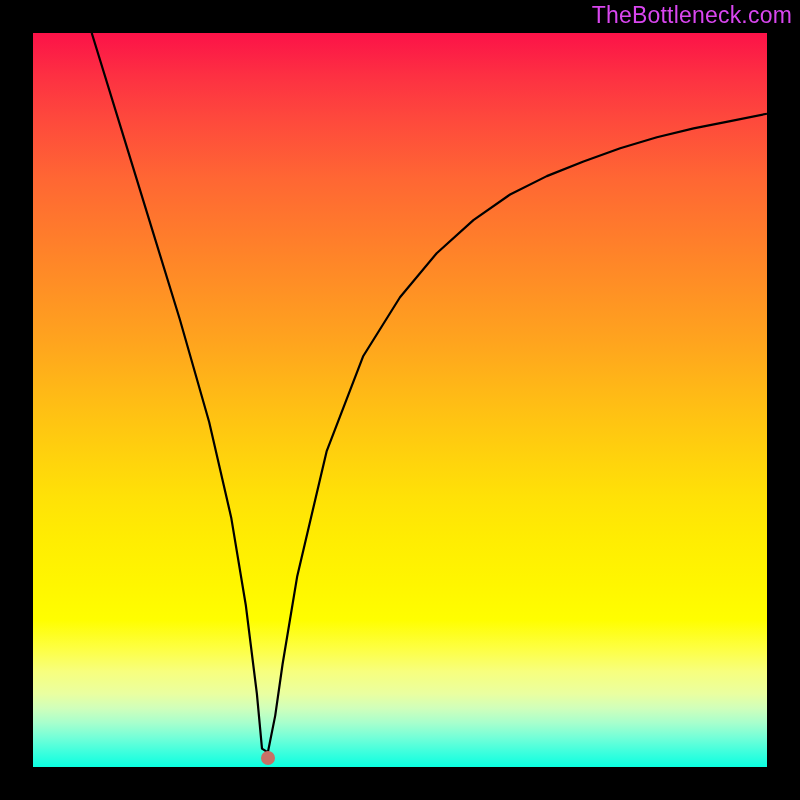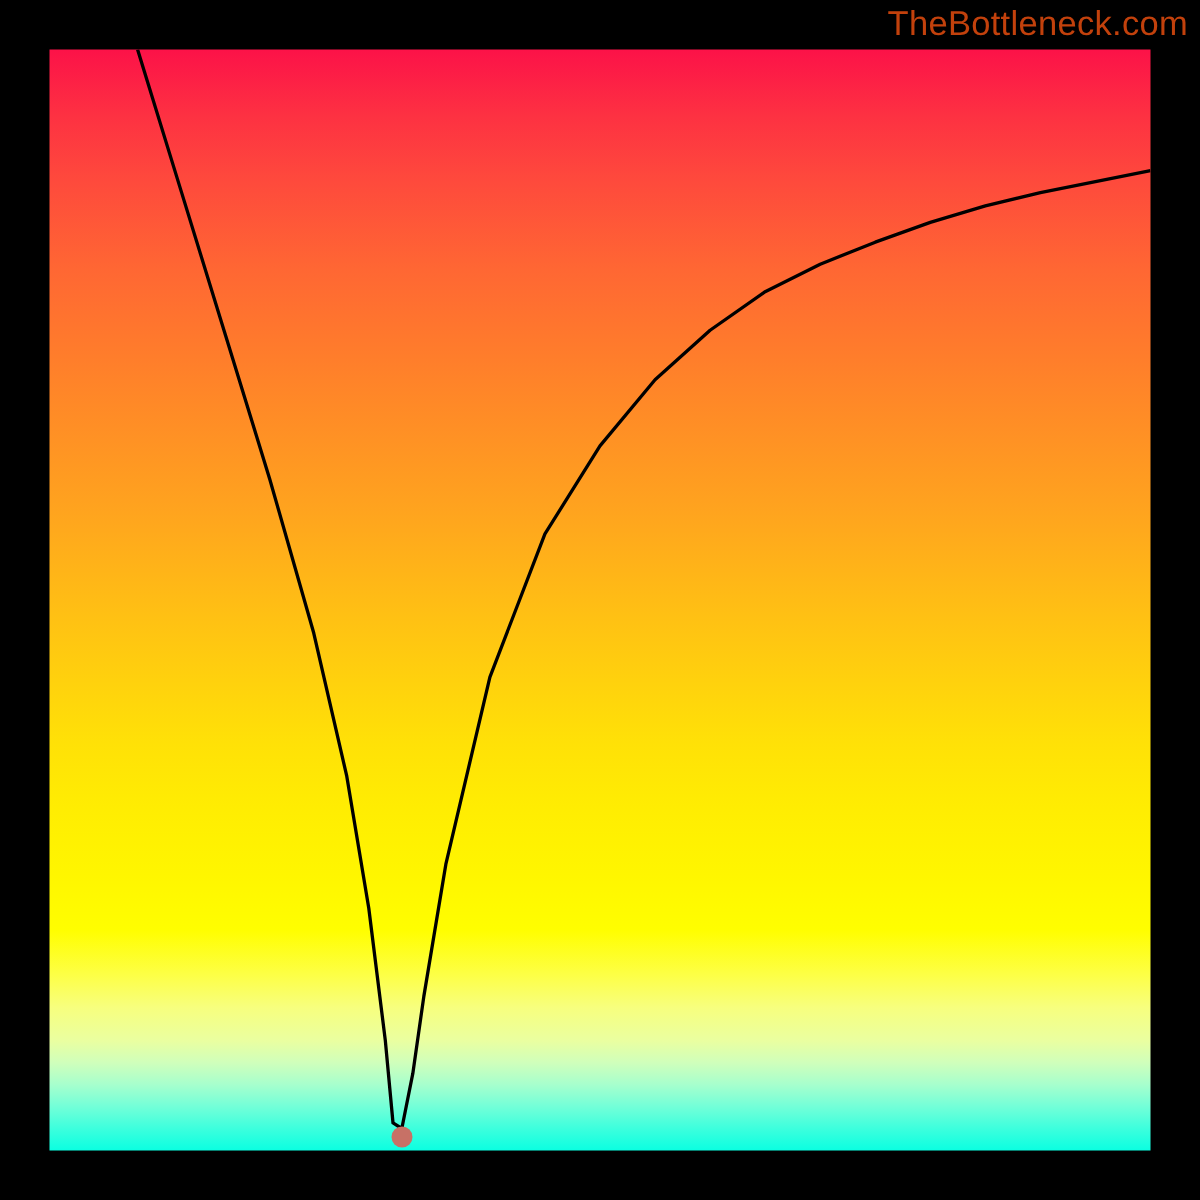--- a/index.html
+++ b/index.html
@@ -8,21 +8,21 @@
     height: 800px;
     background: #000;
     position: relative;
     overflow: hidden;
     font-family: Arial, Helvetica, sans-serif;
   }
   .watermark {
     position: absolute;
     top: 2px;
     right: 8px;
-    color: #c2410c;
+    color: #d946ef;
     font-size: 23px;
     font-weight: 500;
     letter-spacing: 0.2px;
     z-index: 10;
   }
   .plot-area {
     position: absolute;
     left: 33px;
     top: 33px;
     width: 734px;

